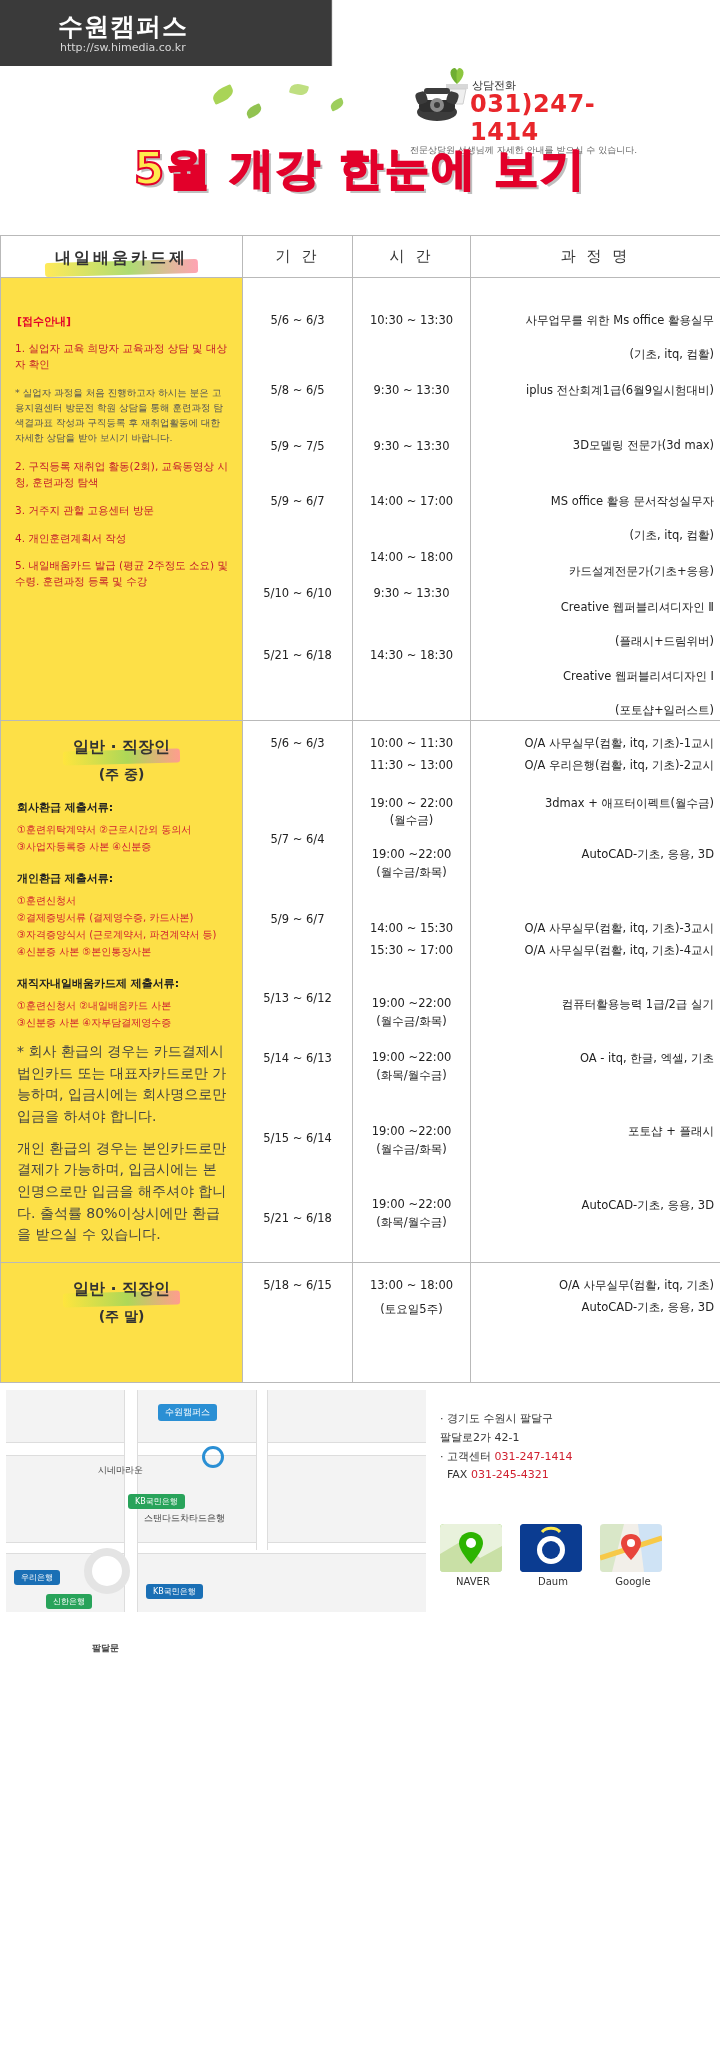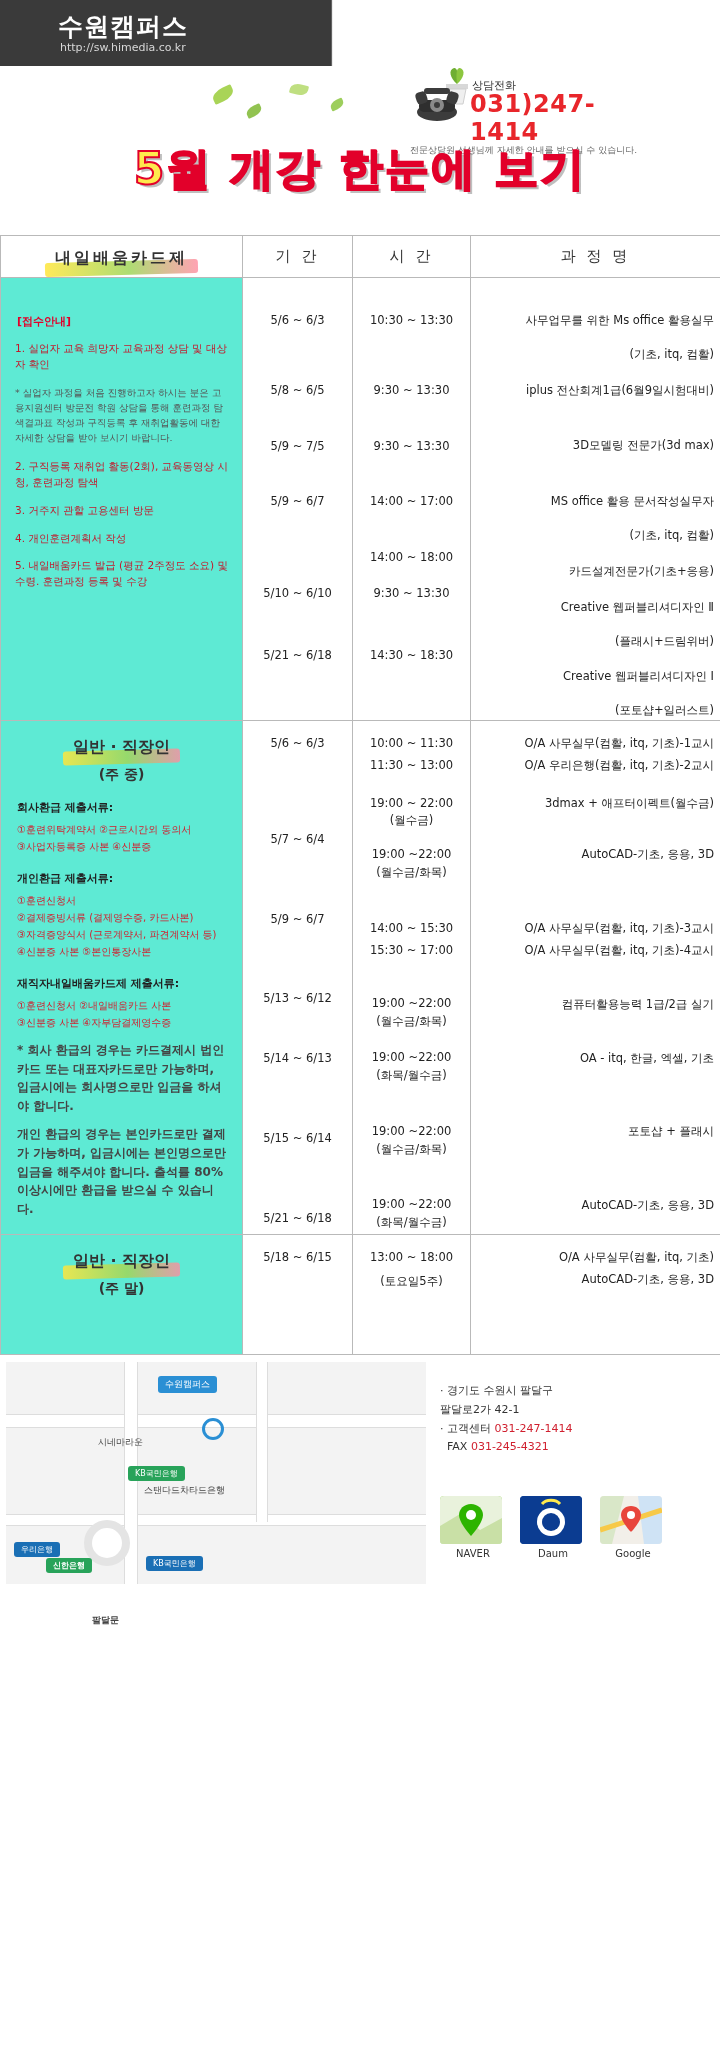--- a/index.html
+++ b/index.html
@@ -134,21 +134,21 @@
     font-weight: normal;
     color: #333;
     text-align: center;
     vertical-align: middle;
     letter-spacing: 3px;
   }
   .thead-cat { background:#fff; }
 
   .cat-cell {
     padding: 10px 12px 16px 12px;
-    background: #5eead4;
+    background: #fde047;
   }
   .cat-title {
     position: relative;
     font-size: 16px;
     font-weight: bold;
     color: #333;
     text-align: center;
     padding: 6px 0 2px 0;
     display: block;
   }
@@ -197,25 +197,24 @@
     color:#222;
     margin: 16px 0 6px 4px;
   }
   .doc-l {
     font-size: 10px;
     color:#d0202f;
     line-height: 1.7;
     margin-left: 4px;
   }
   .small-note {
-    font-size: 12px;
+    font-size: 14px;
     color:#444;
     line-height: 1.55;
     margin: 10px 0 0 4px;
-    font-weight: bold;
   }
 
   .period-cell, .time-cell, .course-cell {
     padding: 0;
     background:#fff;
   }
   .rowline {
     font-size: 11.5px;
     color: #222;
     line-height: 1.55;
@@ -583,21 +582,21 @@
       <div class="road-v" style="left:118px; top:0; width:14px; height:222px;"></div>
       <div class="road-v" style="left:250px; top:0; width:12px; height:160px;"></div>
       <div class="roundabout" style="left:78px; top:158px;"></div>
 
       <div class="map-pin" style="left:152px; top:14px;">수원캠퍼스</div>
       <div class="map-circle" style="left:196px; top:56px;"></div>
       <div class="map-label" style="left:92px; top:74px;">시네마라운</div>
       <div class="map-pin green" style="left:122px; top:104px; font-size:8px;">KB국민은행</div>
       <div class="map-label" style="left:138px; top:122px;">스탠다드차타드은행</div>
       <div class="map-pin blue2" style="left:8px; top:180px; font-size:8px;">우리은행</div>
-      <div class="map-pin green" style="left:40px; top:196px; font-size:8px;font-weight:bold;">신한은행</div>
+      <div class="map-pin green" style="left:40px; top:204px; font-size:8px;">신한은행</div>
       <div class="map-pin blue2" style="left:140px; top:194px; font-size:8px;">KB국민은행</div>
       <div class="map-label" style="left:86px; top:208px; font-weight:bold;margin-top:44px;">팔달문</div>
     </div>
 
     <div class="addr">
       <div>· 경기도 수원시 팔달구</div>
       <div>  팔달로2가 42-1</div>
       <div>
         <span>· 고객센터</span>
         <span class="red">031-247-1414</span>

